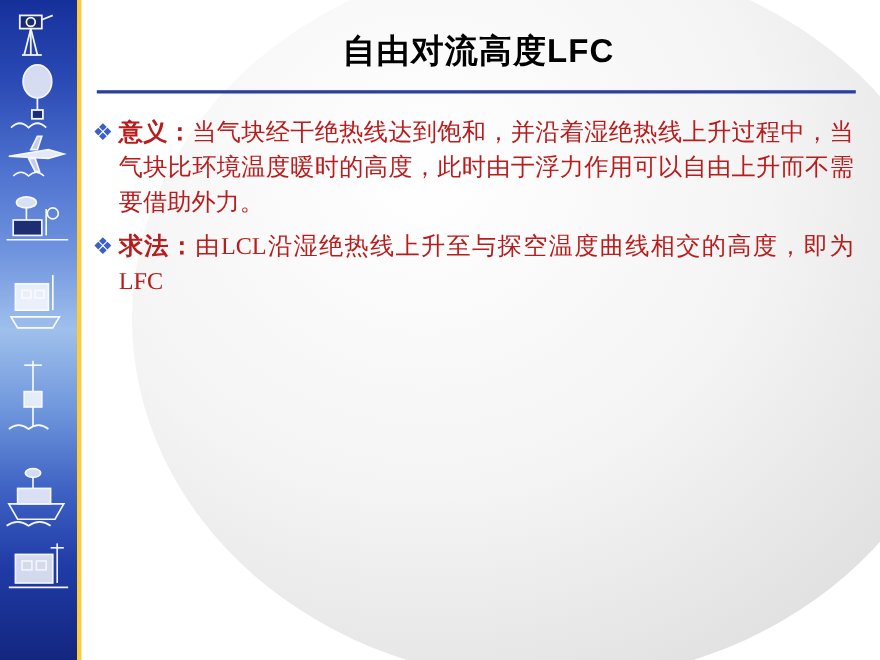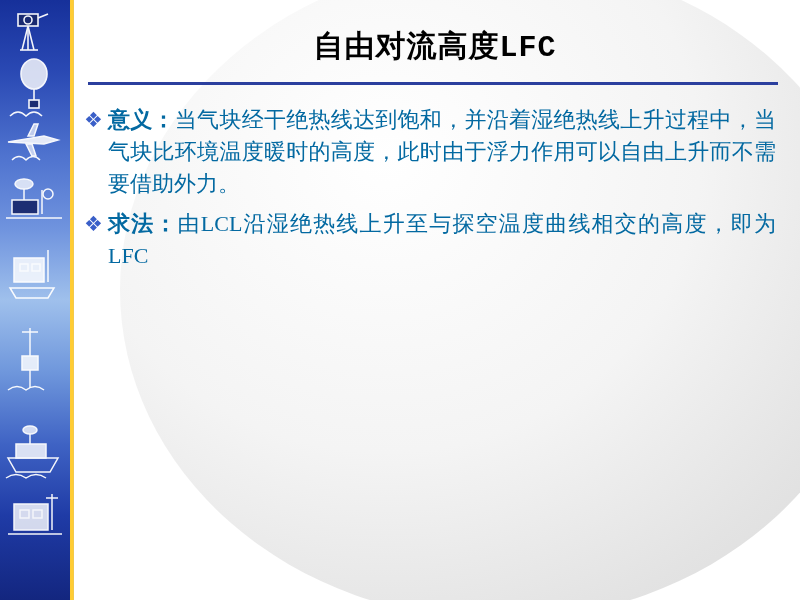--- a/index.html
+++ b/index.html
@@ -73,21 +73,21 @@
   .title {
     position: absolute;
     left: 90px;
     top: 26px;
     width: 690px;
     text-align: center;
     font-size: 30px;
     font-weight: bold;
     color: #000000;
     letter-spacing: 1px;
-    font-family: Liberation Mono, monospace;
+    font-family: Liberation Sans, sans-serif;
   }
   .title-rule {
     position: absolute;
     left: 88px;
     top: 82px;
     width: 690px;
     height: 3px;
     background: #2b3f9e;
   }
 
@@ -108,21 +108,21 @@
     width: 24px;
     font-size: 21px;
     line-height: 32px;
     color: #3a5fc8;
     text-align: left;
   }
   .bullet-text {
     flex: 1 1 auto;
     font-size: 22px;
     line-height: 32px;
-    color: #0369a1;
+    color: #b91c1c;
     text-align: justify;
     font-family: "Liberation Serif", serif;
   }
   .lead {
     font-weight: bold;
   }
 </style>
 </head>
 <body>
 

